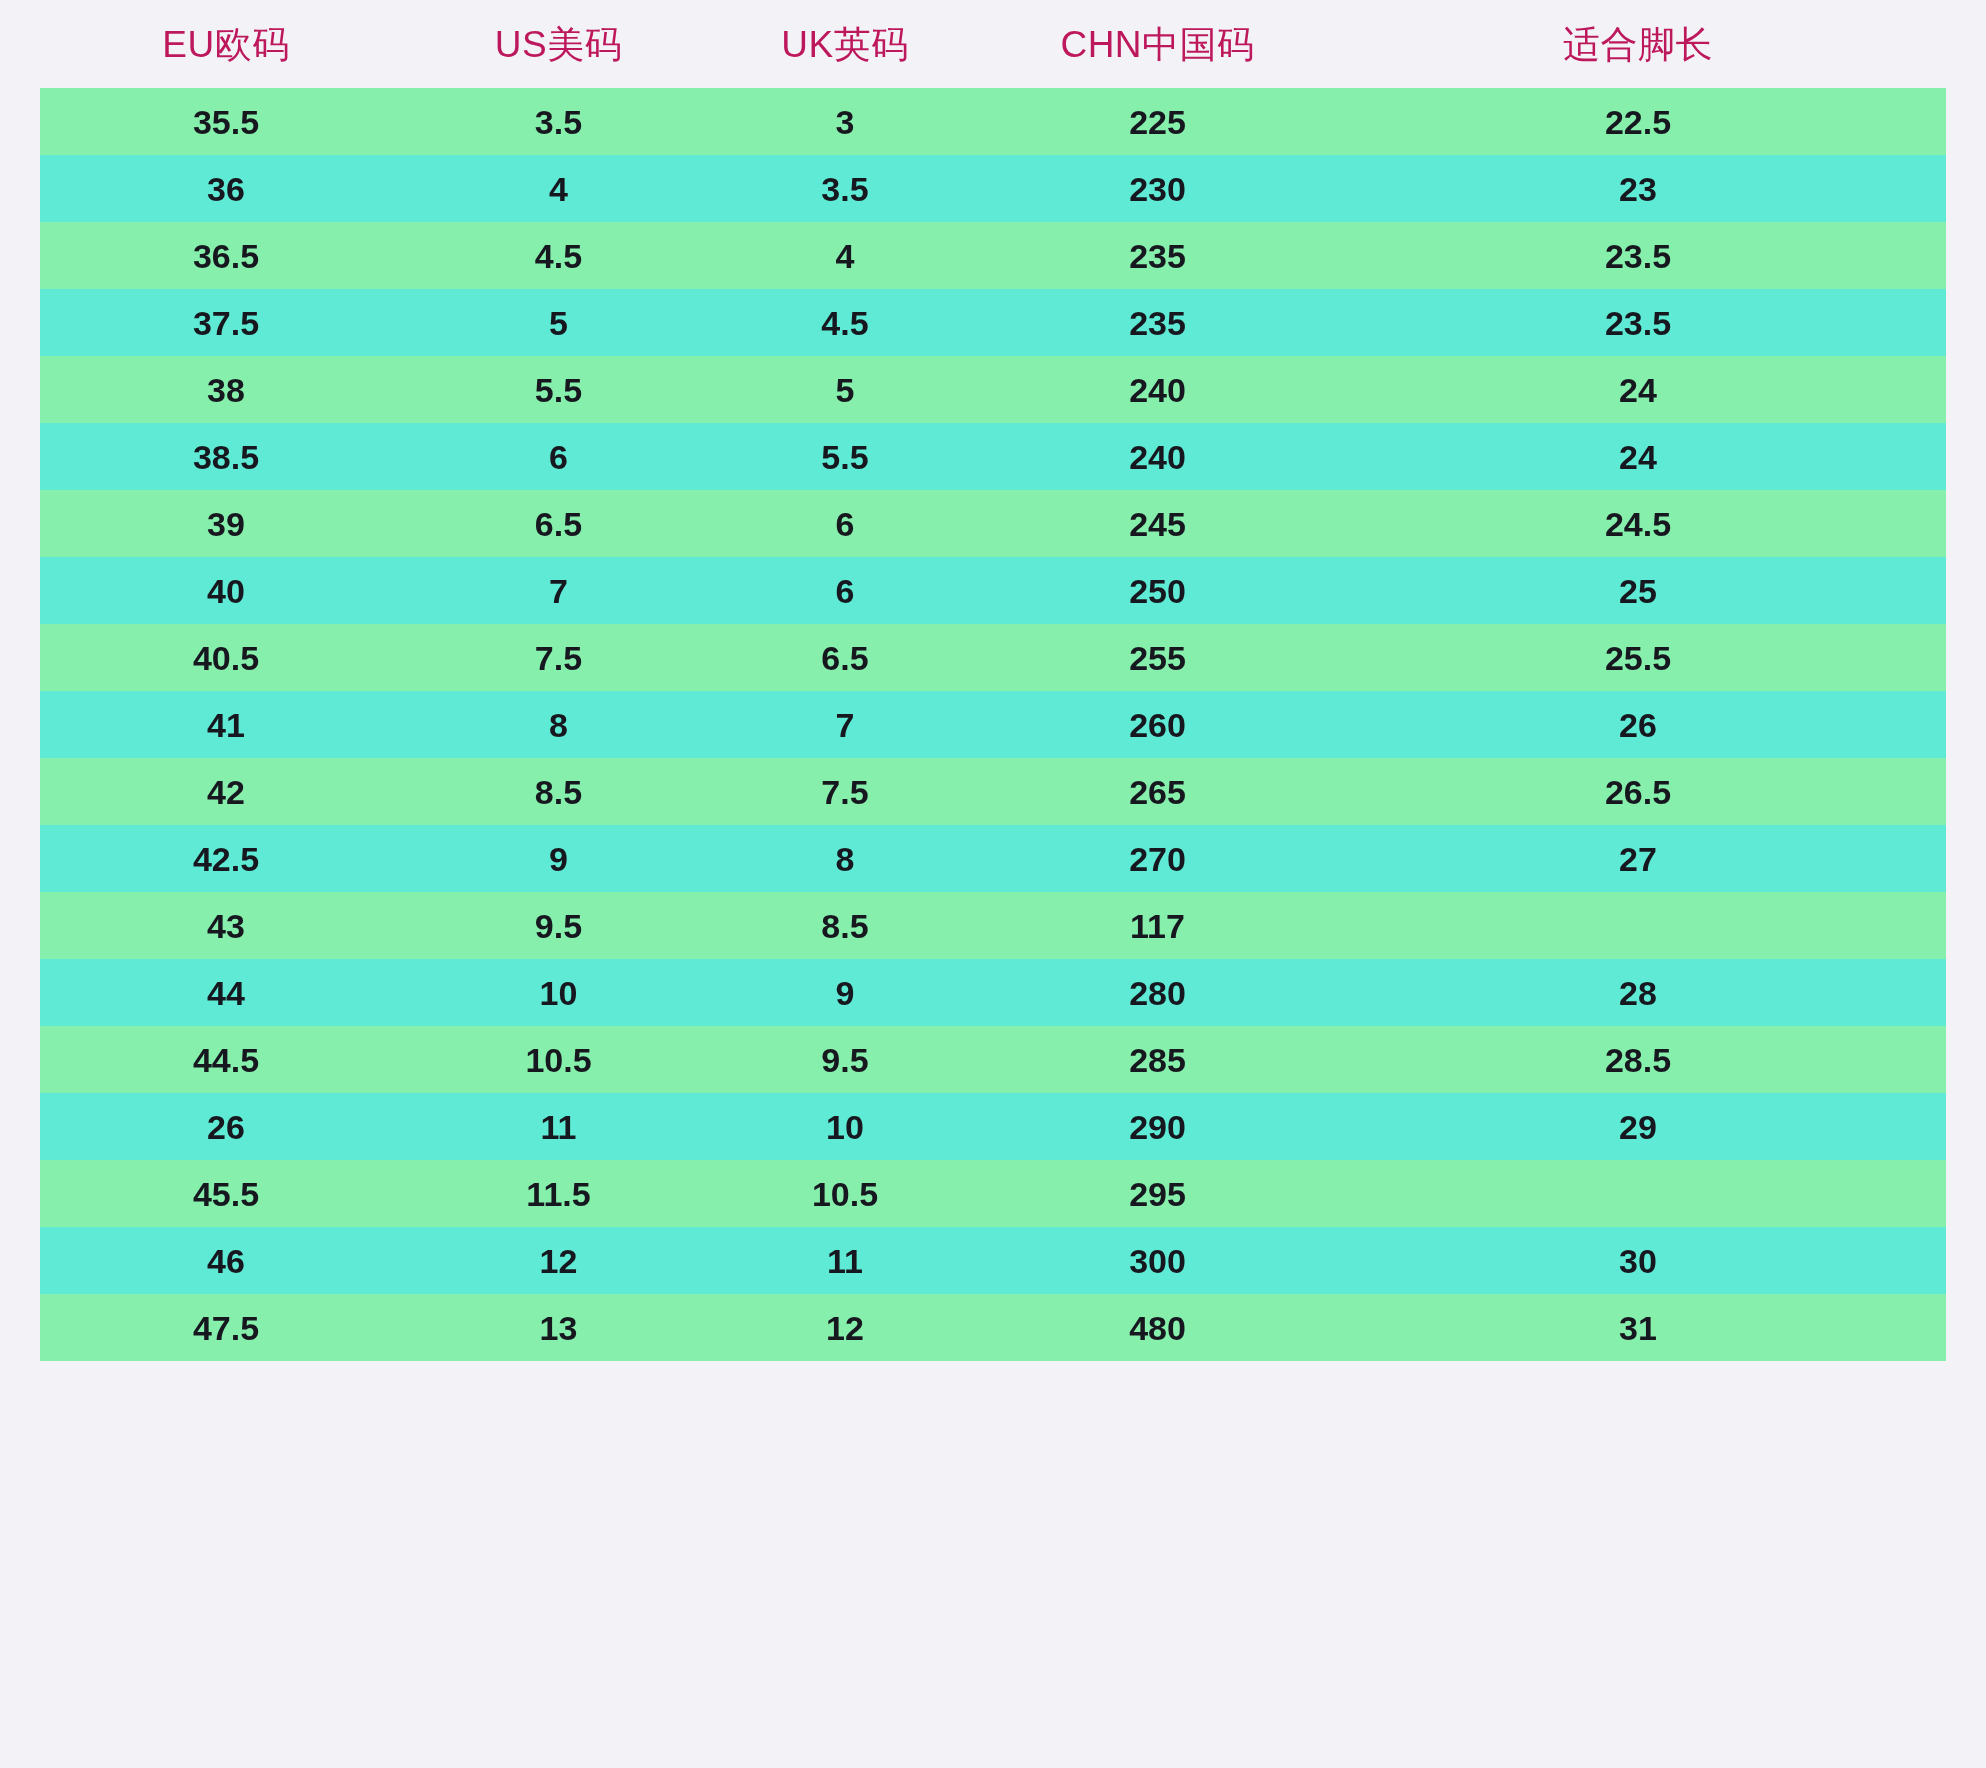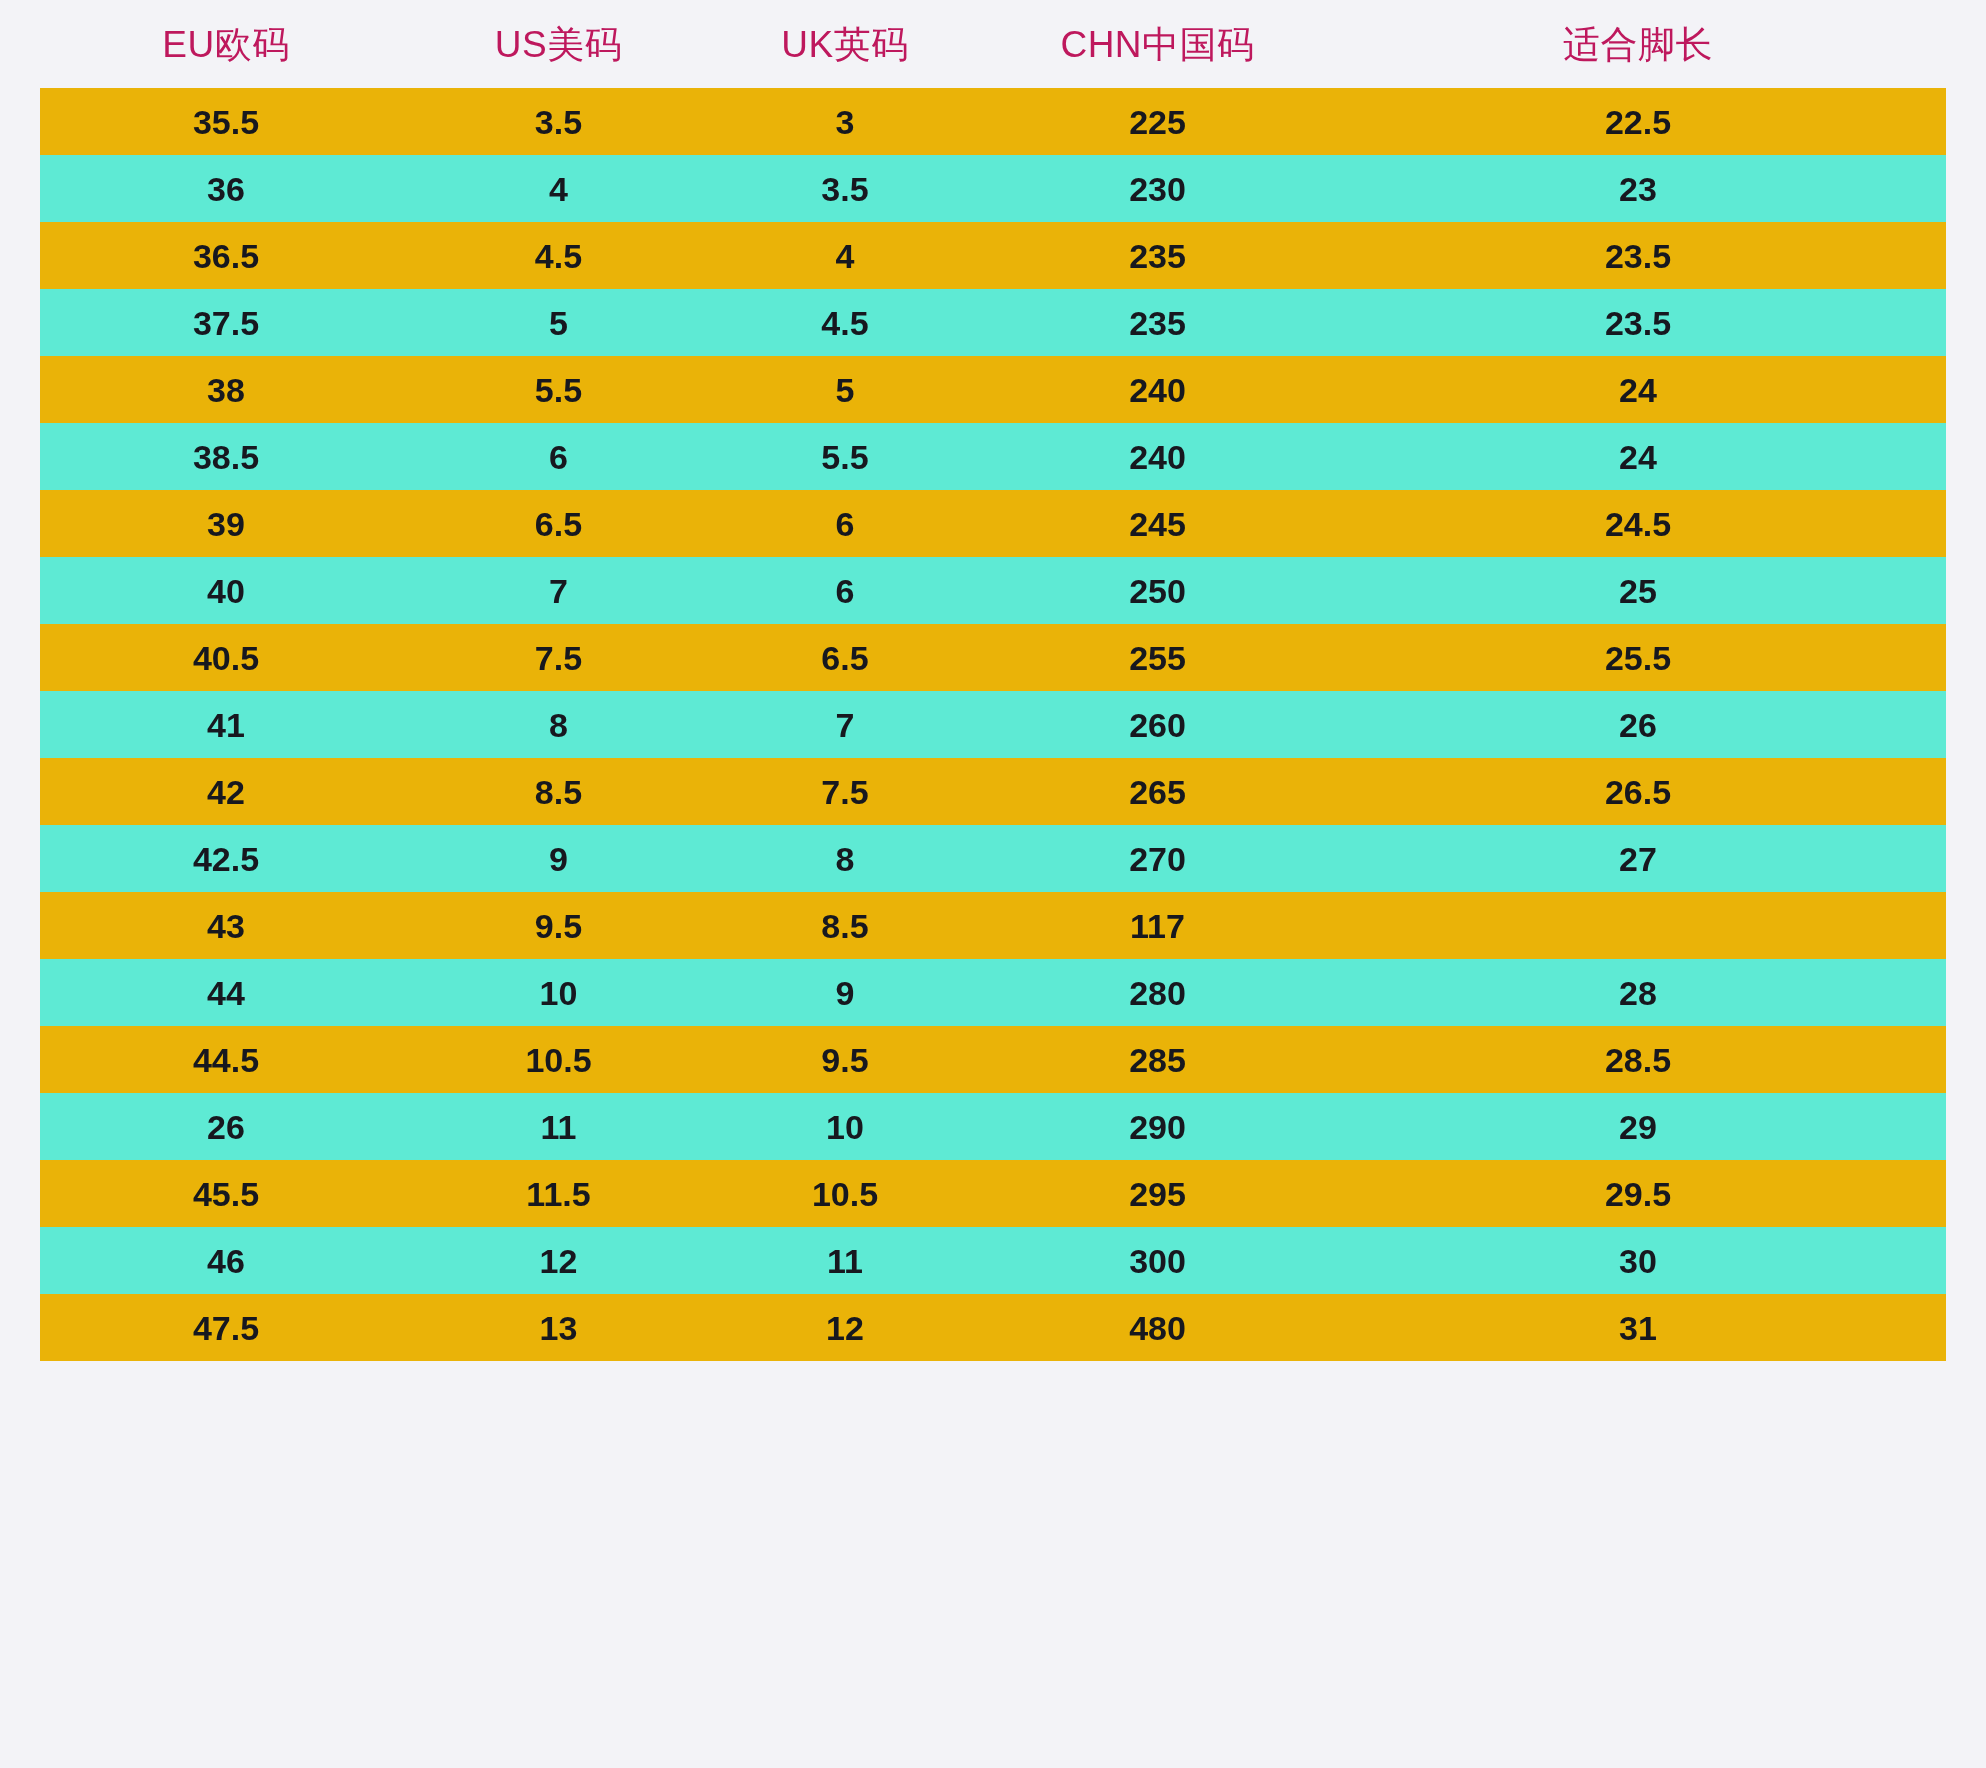--- a/index.html
+++ b/index.html
@@ -50,21 +50,21 @@
     padding: 0 40px;
     box-sizing: border-box;
   }
   .chart-row {
     display: flex;
     flex-direction: row;
     align-items: center;
     height: 67px;
     box-sizing: border-box;
   }
-  .chart-row.odd  { background: #eab308; }
+  .chart-row.odd  { background: #86efac; }
   .chart-row.even { background: #5eead4; }
 
   .chart-row .cell {
     text-align: center;
     color: #17181f;
     font-size: 34px;
     font-weight: 700;
     line-height: 1;
     white-space: nowrap;
   }
@@ -211,21 +211,20 @@
         <div class="cell col-1">11</div>
         <div class="cell col-2">10</div>
         <div class="cell col-3">290</div>
         <div class="cell col-4">29</div>
       </div>
       <div class="chart-row odd">
         <div class="cell col-0">45.5</div>
         <div class="cell col-1">11.5</div>
         <div class="cell col-2">10.5</div>
         <div class="cell col-3">295</div>
-        <div class="cell col-4">29.5</div>
       </div>
       <div class="chart-row even">
         <div class="cell col-0">46</div>
         <div class="cell col-1">12</div>
         <div class="cell col-2">11</div>
         <div class="cell col-3">300</div>
         <div class="cell col-4">30</div>
       </div>
       <div class="chart-row odd">
         <div class="cell col-0">47.5</div>

